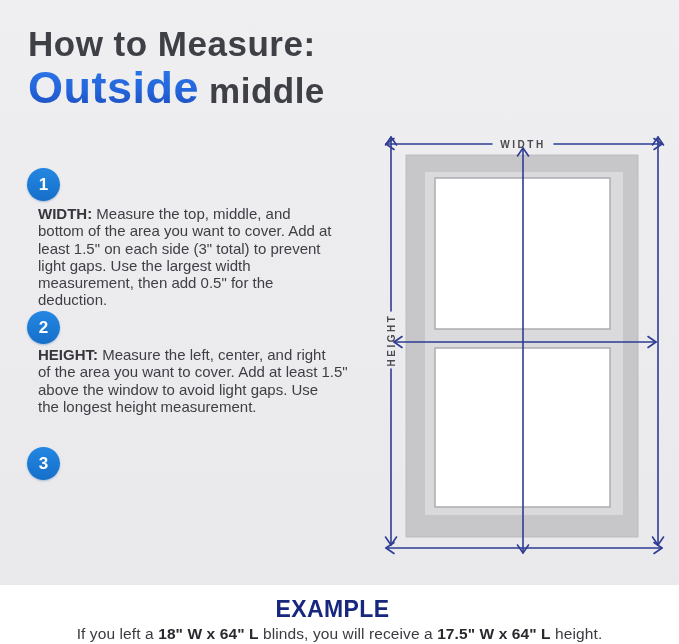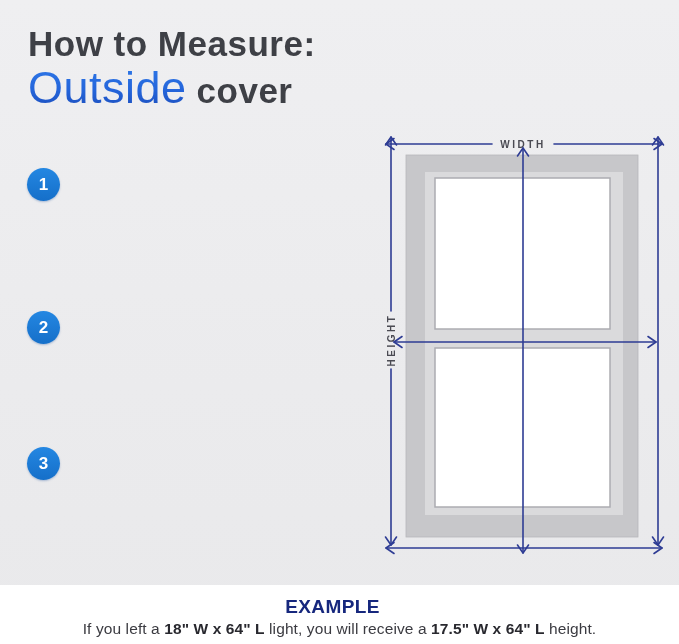--- a/index.html
+++ b/index.html
@@ -19,21 +19,21 @@
     position:absolute;top:24px;left:0;width:679px;
     text-align:left;
     margin-left:28px;
   }
   .title-line1{
     font-size:35px;font-weight:700;color:#3e4046;
     letter-spacing:.5px;line-height:40px;margin:0;
   }
   .title-line2{margin:1px 0 0 0;line-height:46px;}
   .title-highlight{
-    font-size:45px;font-weight:400;letter-spacing:.5px;
+    font-size:45px;font-weight:700;letter-spacing:.5px;
     color:#2262d3;
   }
   @supports (-webkit-background-clip:text){
     .title-highlight{
       background:linear-gradient(180deg,#2f7ae9 0%,#2465db 55%,#1a49b6 100%);
       -webkit-background-clip:text;
       -webkit-text-fill-color:transparent;
     }
   }
   .title-suffix{
@@ -66,41 +66,51 @@
   .dim-label{
     font-family:"Liberation Sans", sans-serif;
     font-size:10px;font-weight:700;fill:#4b4b53;letter-spacing:2.5px;
   }
   
   .example{
     position:absolute;left:0;top:585px;width:679px;height:59px;
     background:#ffffff;text-align:center;
   }
   .example-heading{
-    margin:11px 14px 0 0;font-size:19px;font-weight:800;
+    margin:11px 14px 0 0;font-size:23px;font-weight:800;
     color:#16277d;letter-spacing:.4px;
   }
   .example-body{
     margin:2px 0 0 0;font-size:15.5px;color:#3b3b41;letter-spacing:.1px;
   }
   .example-bold{font-weight:700;color:#28282e;}
 </style>
 </head>
 <body>
 
 <div class="poster">
 
   <div class="title">
     <div class="title-line1">How to Measure:</div>
-    <div class="title-line2"><span class="title-highlight">Outside</span><span class="title-suffix">cover</span></div>
+    <div class="title-line2"><span class="title-highlight">Outside</span><span class="title-suffix">middle</span></div>
   </div>
 
   <div class="badge badge-1">1</div>
+  <p class="step-text step-text-1"><span class="step-label">WIDTH:</span> <span class="step-body">Measure the top, middle, and
+bottom of the area you want to cover. Add at
+least 1.5" on each side (3" total) to prevent
+light gaps. Use the largest width
+measurement, then add 0.5" for the
+deduction.</span></p>
 
   <div class="badge badge-2">2</div>
+  <p class="step-text step-text-2"><span class="step-label">HEIGHT:</span> <span class="step-body">Measure the left, center, and right
+of the area you want to cover. Add at least 1.5"
+above the window to avoid light gaps. Use
+the longest height measurement.</span></p>
 
   <div class="badge badge-3">3</div>
 
   <svg class="diagram-svg" viewBox="378 128 296 436">
 
     <g>
       <rect x="406" y="155" width="232" height="382" fill="#c7c7ca" stroke="#b7b7bb" stroke-width="0.8"></rect>
       <rect x="425" y="172" width="198" height="343" fill="#dadadc"></rect>
       <rect x="435" y="178" width="175" height="151" fill="#ffffff" stroke="#acacb1" stroke-width="1.5"></rect>
       <rect x="435" y="348" width="175" height="159" fill="#ffffff" stroke="#acacb1" stroke-width="1.5"></rect>
@@ -142,16 +152,16 @@
 
     <g>
       <path class="dim-line" d="M394 342 H656"></path>
       <path class="dim-line" d="M402 336.5 L394 342 L402 347.5"></path>
       <path class="dim-line" d="M648 336.5 L656 342 L648 347.5"></path>
     </g>
   </svg>
 
   <div class="example">
     <p class="example-heading">EXAMPLE</p>
-    <p class="example-body"><span>If you left a </span><span class="example-bold">18" W x 64" L</span><span> light, you will receive a </span><span class="example-bold">17.5" W x 64" L</span><span> height.</span></p>
+    <p class="example-body"><span>If you left a </span><span class="example-bold">18" W x 64" L</span><span> blinds, you will receive a </span><span class="example-bold">17.5" W x 64" L</span><span> height.</span></p>
   </div>
 
 </div>
 
 </body></html>

